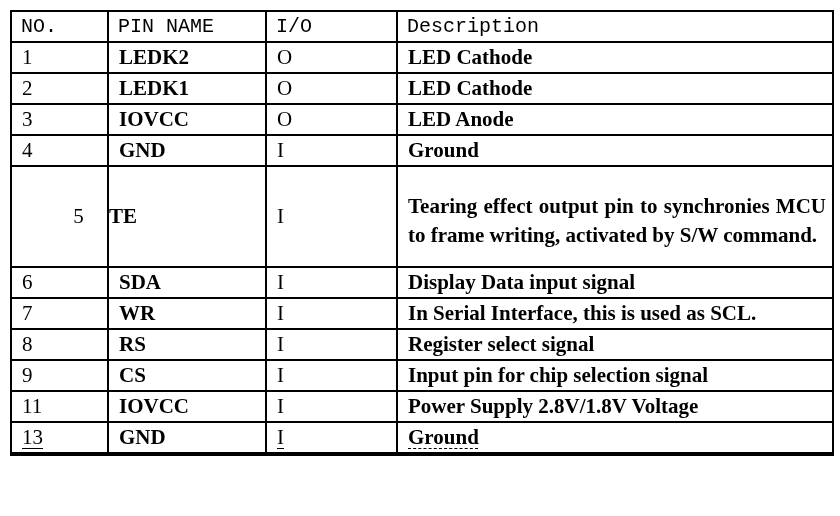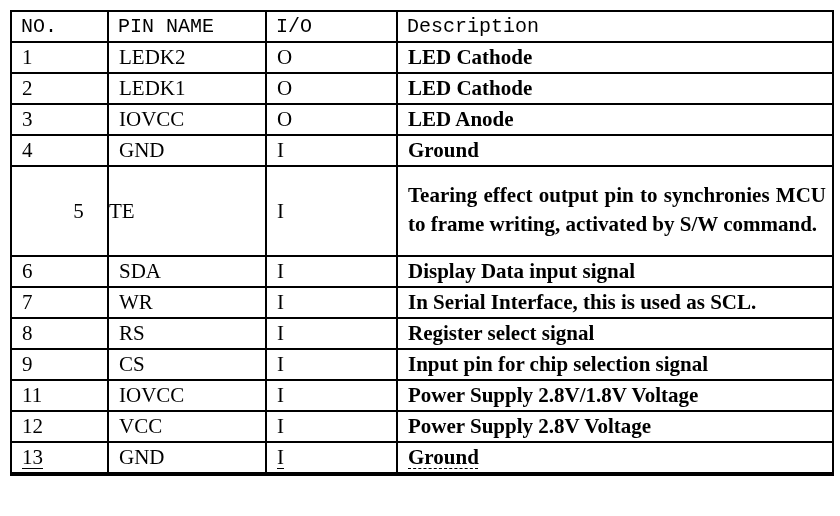--- a/index.html
+++ b/index.html
@@ -41,29 +41,29 @@
     padding: 0 6px 0 9px;
     margin-left: 32px;
   }
   
   .pin-table tbody td {
     font-family: "Liberation Serif", "DejaVu Serif", serif;
     font-size: 21px;
     height: 29px;
     padding: 0 6px 0 10px;
   }
-  td.cell-pin { font-weight: normal; margin-left: 8px; }
+  td.cell-pin { font-weight: bold; margin-left: 8px; }
   td.cell-desc { padding-left: 9px; padding-right: 9px; font-weight: bold; }
   
   tr.tall td { height: 84px; }
   tr.tall td.cell-desc {
     white-space: normal;
     text-align: justify;
     line-height: 29px;
-    padding-top: 1px;
+    padding-top: 12px;
     padding-bottom: 3px;
   }
   tr.tall td.cell-no {
     text-align: center;
     padding-left: 44px; 
   }
   tr.tall td.cell-pin {
     text-align: left;
     padding-left: 0;
   }
@@ -159,26 +159,20 @@
     <td class="cell-io">I</td>
     <td class="cell-desc">Input pin for chip selection signal</td>
   </tr>
         <tr>
     <td class="cell-no">11</td>
     <td class="cell-pin">IOVCC</td>
     <td class="cell-io">I</td>
     <td class="cell-desc">Power Supply 2.8V/1.8V Voltage</td>
   </tr>
         <tr>
-    <td class="cell-no">12</td>
-    <td class="cell-pin">VCC</td>
-    <td class="cell-io">I</td>
-    <td class="cell-desc">Power Supply 2.8V Voltage</td>
-  </tr>
-        <tr>
     <td class="cell-no u">13</td>
     <td class="cell-pin">GND</td>
     <td class="cell-io u">I</td>
     <td class="cell-desc u-dash">Ground</td>
   </tr>
       </tbody>
   </table>
 </div>
 
 </body></html>

